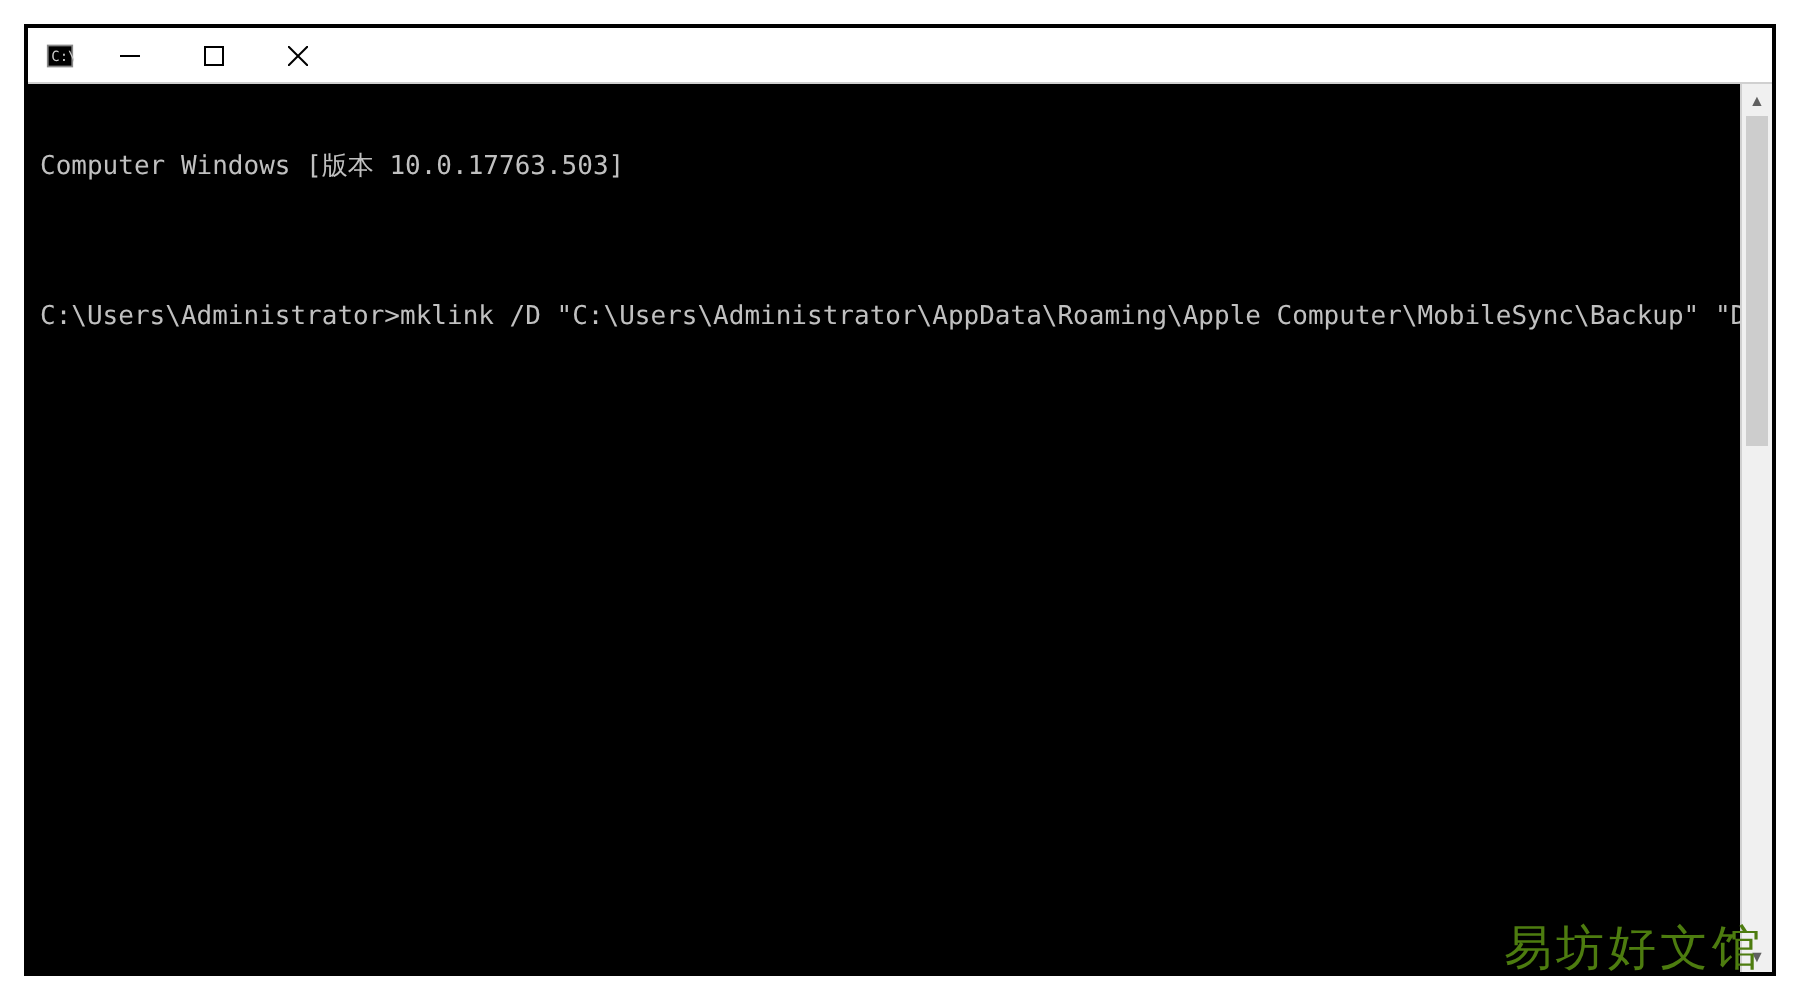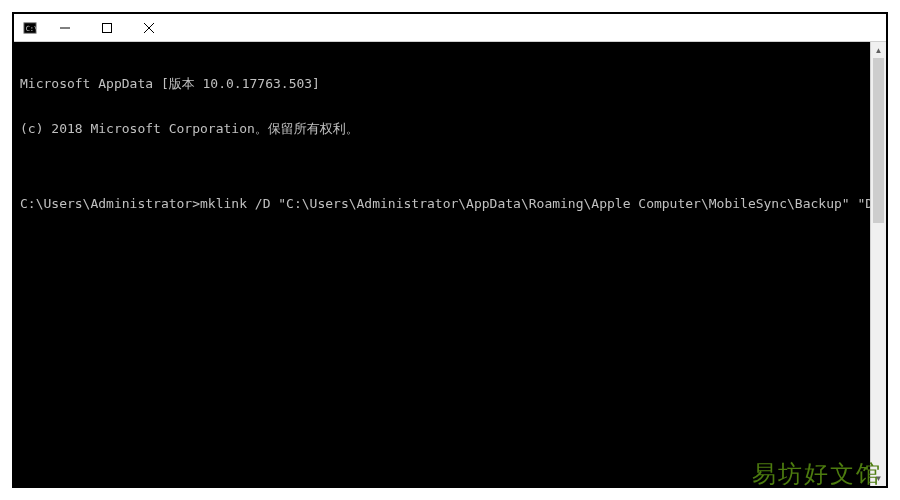--- a/index.html
+++ b/index.html
@@ -162,22 +162,21 @@
       <div class="win-btn close">
         <svg viewBox="0 0 10 10">
           <line x1="0" y1="0" x2="10" y2="10" stroke="currentColor" stroke-width="1"></line>
           <line x1="10" y1="0" x2="0" y2="10" stroke="currentColor" stroke-width="1"></line>
         </svg>
       </div>
     </div>
   </div>
 
   <div class="terminal-body">
-    <div class="terminal-line">Microsoft AppData [版本 10.0.17763.503]</div>
-    <div class="terminal-line">(c) 2018 Microsoft Corporation。保留所有权利。</div>
+    <div class="terminal-line">Computer Windows [版本 10.0.17763.503]</div>
     <div class="terminal-line"></div>
     <div class="terminal-line">C:\Users\Administrator&gt;mklink /D "C:\Users\Administrator\AppData\Roaming\Apple Computer\MobileSync\Backup" "D:\ MobileSync\Backup"</div>
   </div>
 
   <div class="scrollbar">
     <div class="scroll-arrow up">▲</div>
     <div class="scrollbar-track">
       <div class="scrollbar-thumb"></div>
     </div>
     <div class="scroll-arrow down">▼</div>

